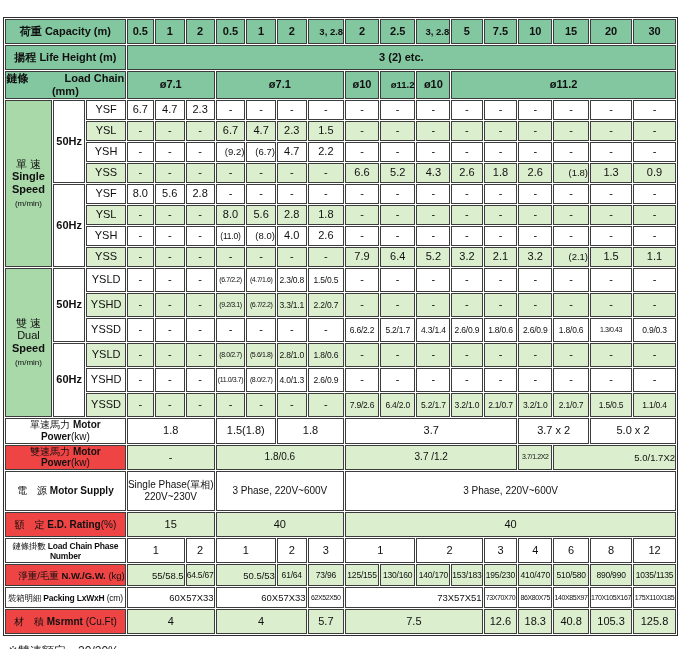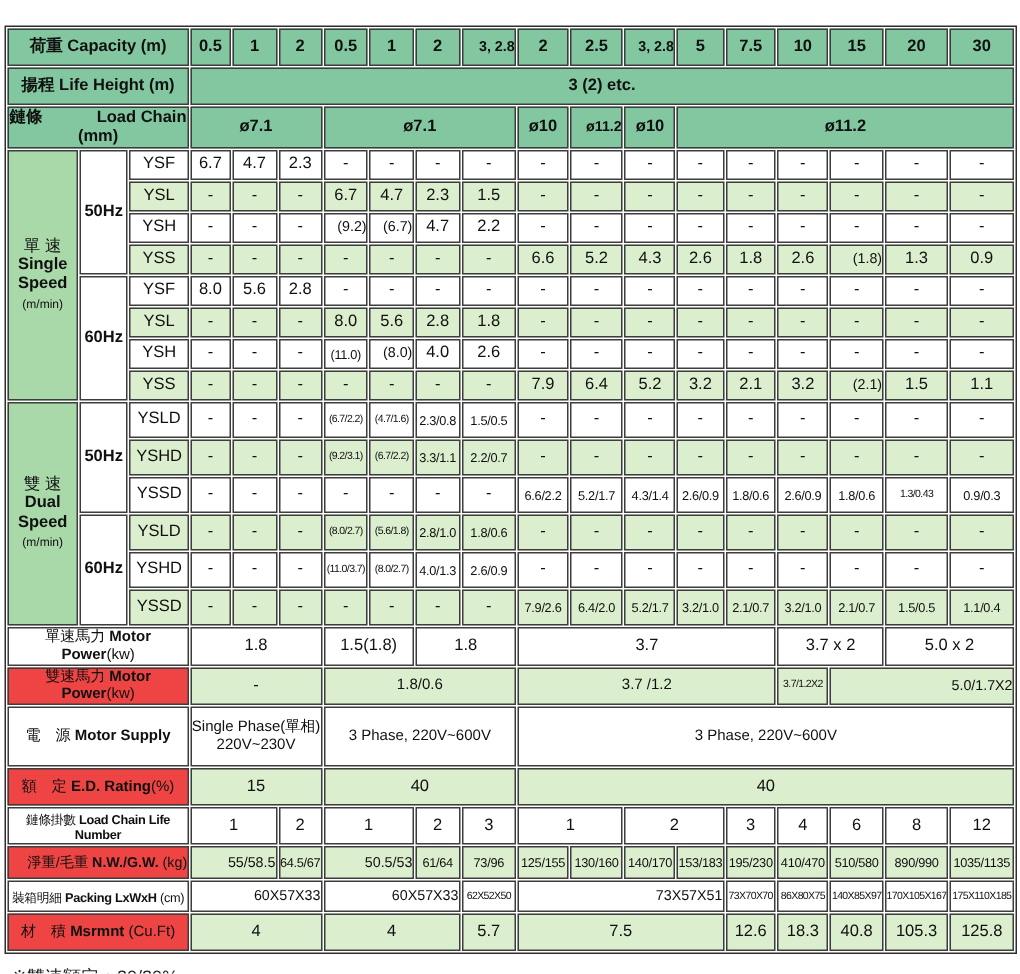--- a/index.html
+++ b/index.html
@@ -227,21 +227,21 @@
           <td class="g">6.4</td>
           <td class="g">5.2</td>
           <td class="g">3.2</td>
           <td class="g">2.1</td>
           <td class="g">3.2</td>
           <td class="g f9">(2.1)</td>
           <td class="g">1.5</td>
           <td class="g">1.1</td>
         </tr>
         <tr style="height: 24px;">
-          <td rowspan="6" class="s"><span>雙 速</span><br><span style="font-weight: bold;">Dual</span><br><span style="font-weight: bold;">Speed</span><br><span style="font-size: 8px;">(m/min)</span></td>
+          <td rowspan="6" class="s"><span>雙 速</span><br><span style="font-weight: normal;">Dual</span><br><span style="font-weight: bold;">Speed</span><br><span style="font-size: 8px;">(m/min)</span></td>
           <td rowspan="3" class="w fb">50Hz</td>
           <td class="w">YSLD</td>
           <td class="w">-</td>
           <td class="w">-</td>
           <td class="w">-</td>
           <td class="w f7">(6.7/2.2)</td>
           <td class="w f7">(4.7/1.6)</td>
           <td class="w f8">2.3/0.8</td>
           <td class="w f8">1.5/0.5</td>
           <td class="w">-</td>
@@ -373,21 +373,21 @@
           <td colspan="4" class="w f10">3 Phase, 220V~600V</td>
           <td colspan="9" class="w f10">3 Phase, 220V~600V</td>
         </tr>
         <tr style="height: 25px;">
           <td colspan="3" class="gl f10"><span>額　定 </span><span style="font-weight: bold;">E.D. Rating</span><span>(%)</span></td>
           <td colspan="3" class="g">15</td>
           <td colspan="4" class="g">40</td>
           <td colspan="9" class="g">40</td>
         </tr>
         <tr style="height: 25px;">
-          <td colspan="3" class="w f8"><span>鏈條掛數 </span><span style="font-weight: bold;">Load Chain Life Number</span></td>
+          <td colspan="3" class="w f8"><span>鏈條掛數 </span><span style="font-weight: bold;">Load Chain Phase Number</span></td>
           <td colspan="2" class="w">1</td>
           <td class="w">2</td>
           <td colspan="2" class="w">1</td>
           <td class="w">2</td>
           <td class="w">3</td>
           <td colspan="2" class="w">1</td>
           <td colspan="2" class="w">2</td>
           <td class="w">3</td>
           <td class="w">4</td>
           <td class="w">6</td>

